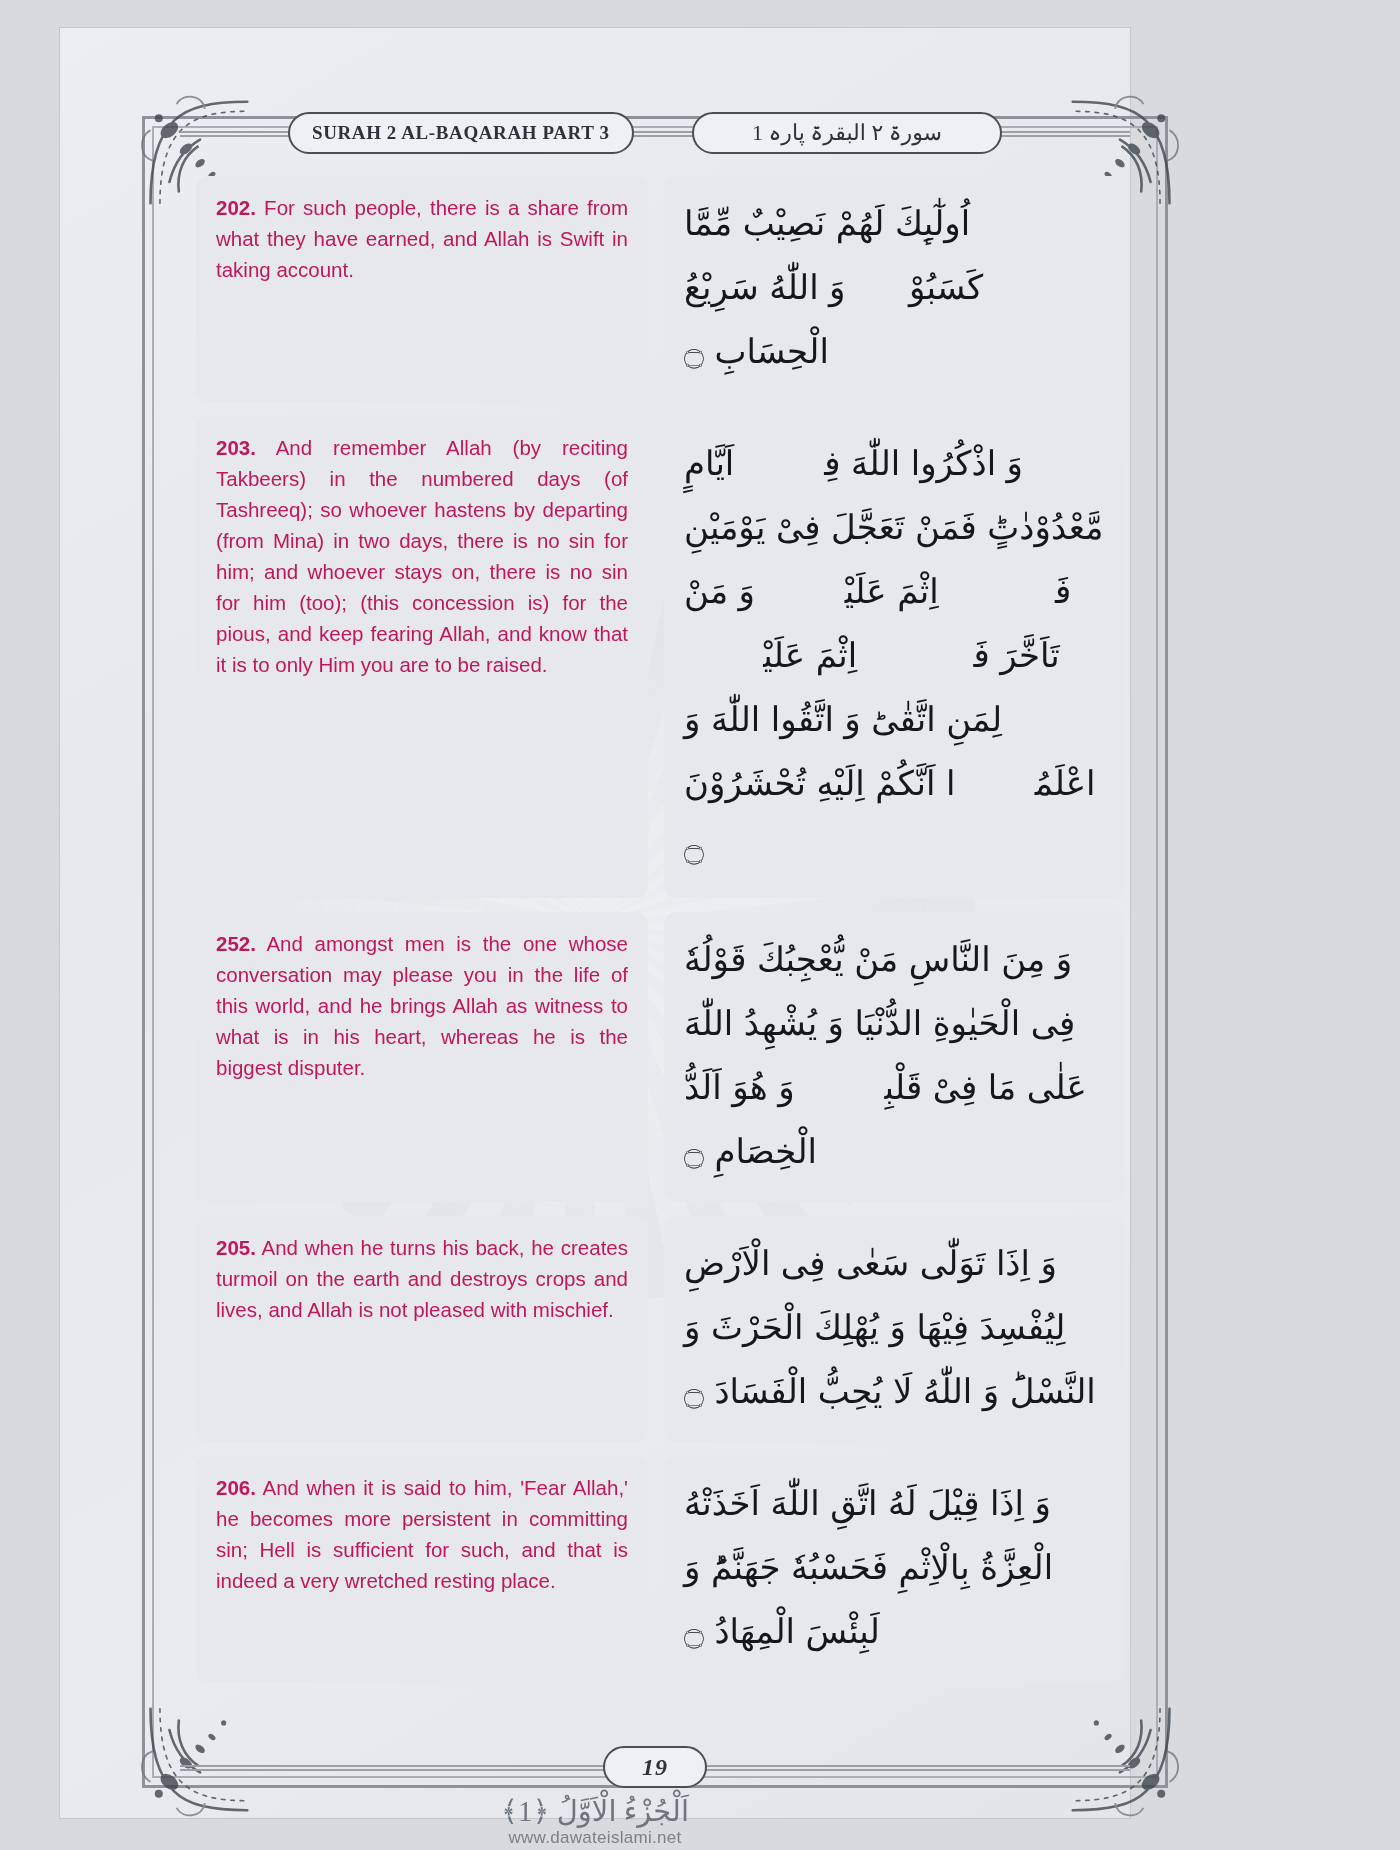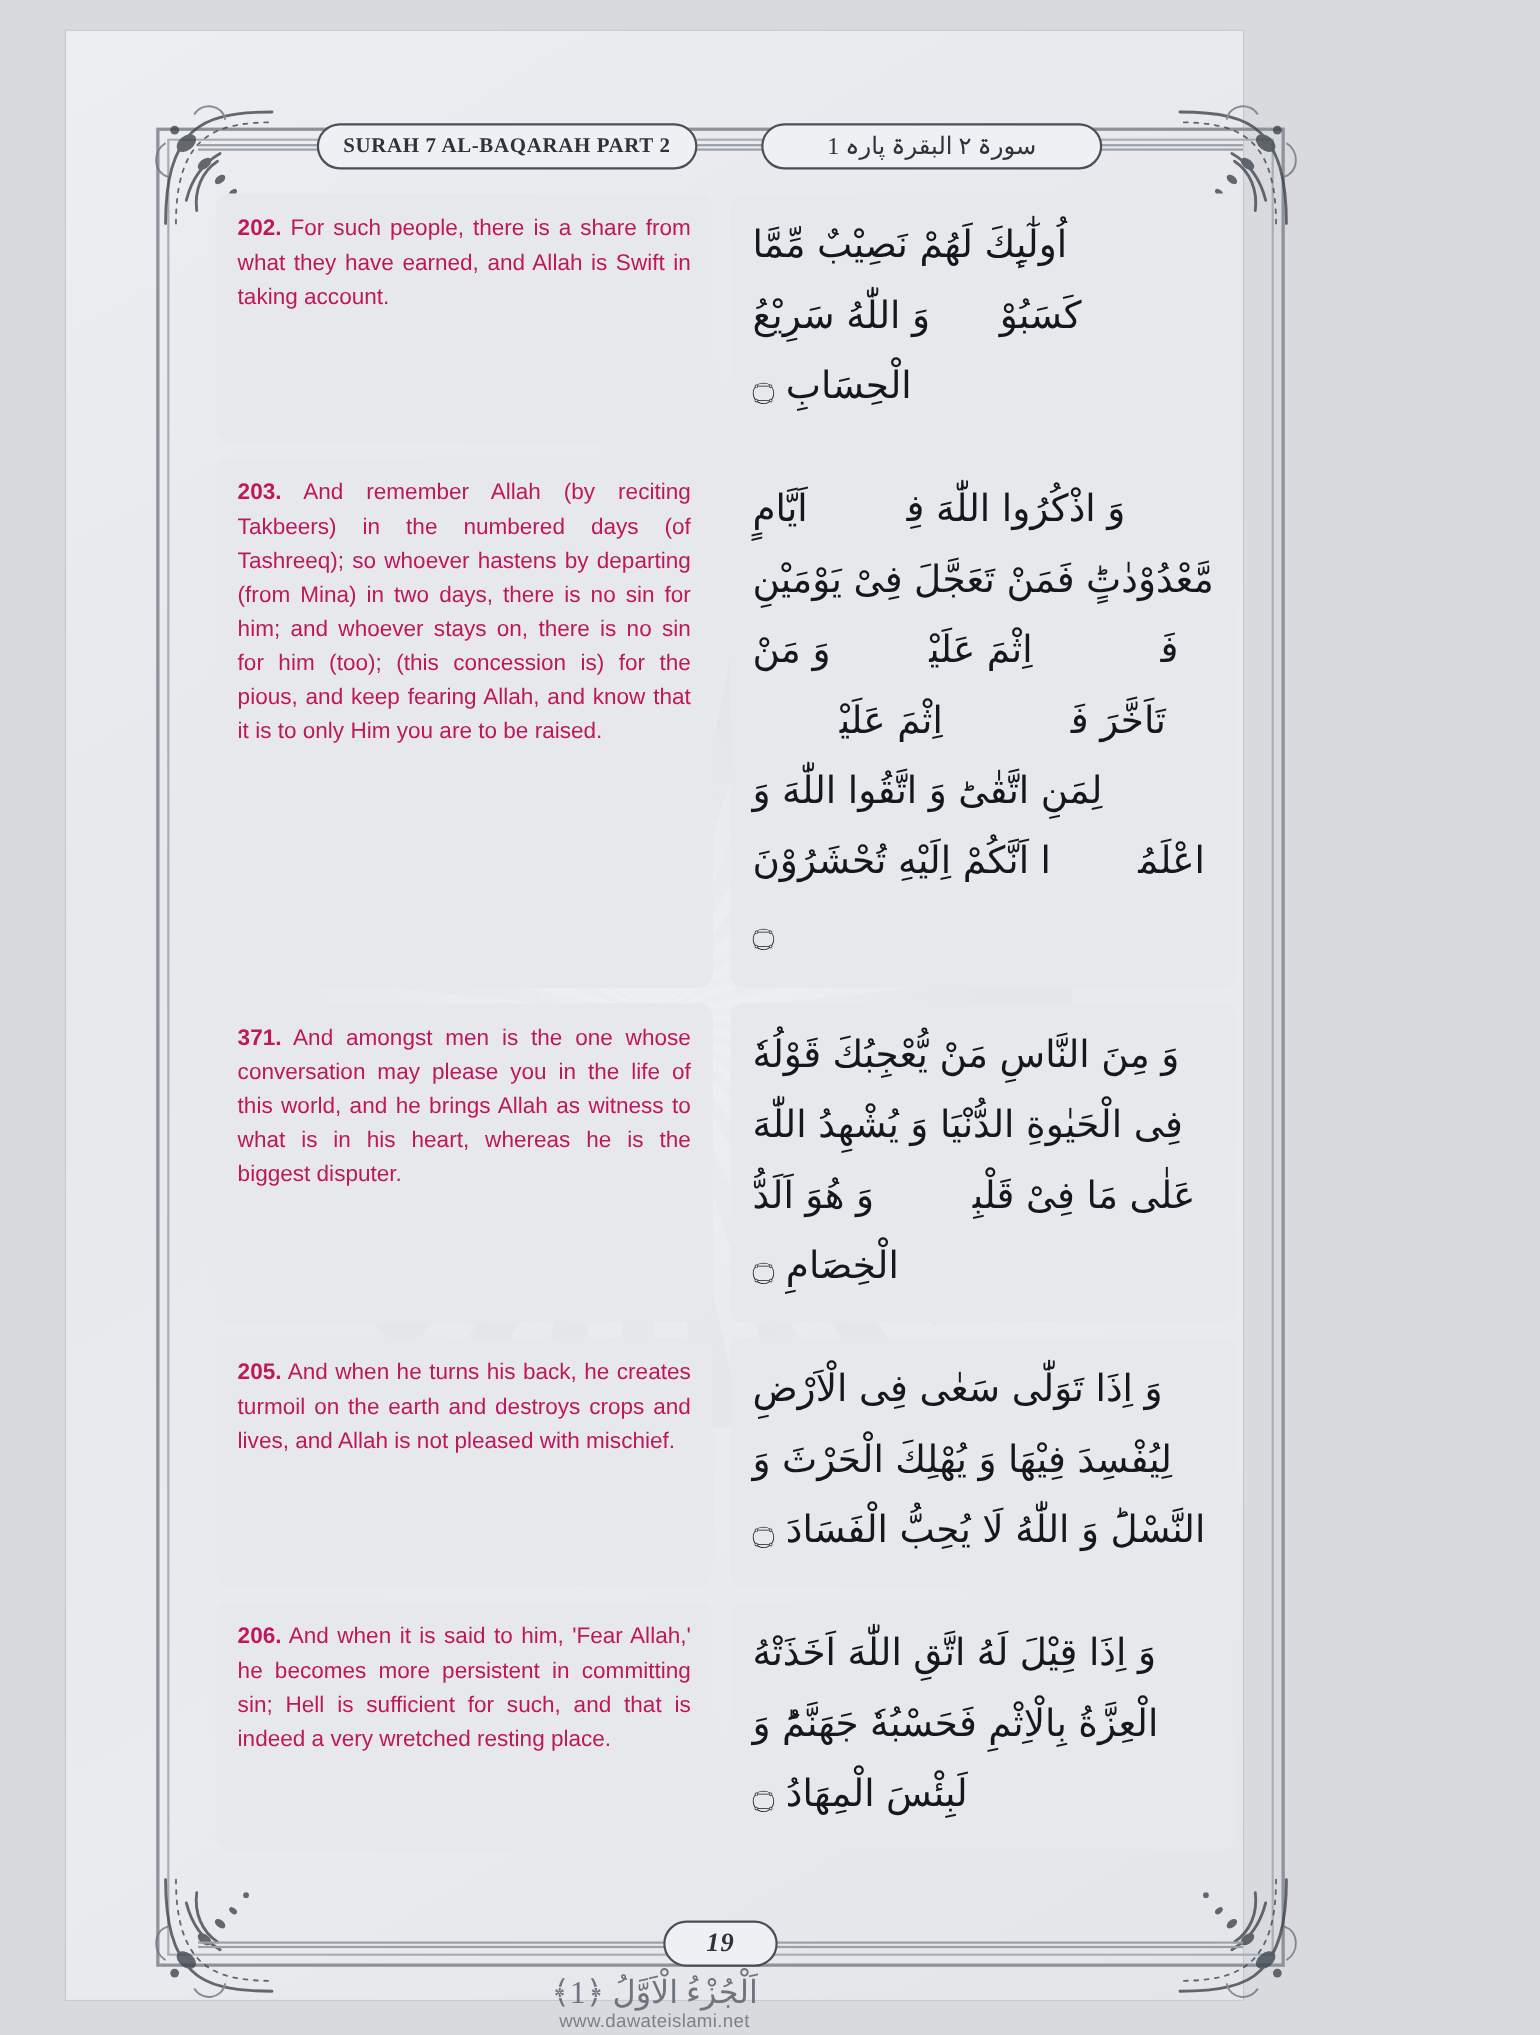--- a/index.html
+++ b/index.html
@@ -285,21 +285,21 @@
       <g fill="none" stroke="#6d737c" stroke-width="1.5">
         <path d="M16 60 C4 56 4 40 14 34"></path>
         <path d="M60 16 C58 4 42 2 36 12"></path>
       </g>
     </svg>
   </div>
 
   <div class="header-band">
     <div class="header-rule"></div>
     <div class="hdr-pill left">
-      <span class="hdr-en">SURAH 7 AL-BAQARAH PART 2</span>
+      <span class="hdr-en">SURAH 2 AL-BAQARAH PART 3</span>
     </div>
     <div class="hdr-pill right">
       <span class="hdr-ar">سورۃ ۲ البقرۃ  پارہ 1</span>
     </div>
   </div>
 
   <div class="verse-area">
 
     <div class="verse-row">
       <div class="cell cell-en">
@@ -321,21 +321,21 @@
         </div>
       </div>
       <div class="cell cell-ar">
         <div class="ar-text">وَ اذْكُرُوا اللّٰهَ فِیْۤ اَيَّامٍ مَّعْدُوْدٰتٍؕ فَمَنْ تَعَجَّلَ فِیْ يَوْمَيْنِ فَلَاۤ اِثْمَ عَلَيْهِۚ وَ مَنْ تَاَخَّرَ فَلَاۤ اِثْمَ عَلَيْهِۙ لِمَنِ اتَّقٰىؕ وَ اتَّقُوا اللّٰهَ وَ اعْلَمُوْۤا اَنَّكُمْ اِلَيْهِ تُحْشَرُوْنَ ۝</div>
       </div>
     </div>
 
     <div class="verse-row">
       <div class="cell cell-en">
         <div class="en-text">
-          <span class="en-num">371.</span>
+          <span class="en-num">252.</span>
           <span>And amongst men is the one whose conversation may please you in the life of this world, and he brings Allah as witness to what is in his heart, whereas he is the biggest disputer.</span>
         </div>
       </div>
       <div class="cell cell-ar">
         <div class="ar-text">وَ مِنَ النَّاسِ مَنْ يُّعْجِبُكَ قَوْلُهٗ فِی الْحَيٰوةِ الدُّنْيَا وَ يُشْهِدُ اللّٰهَ عَلٰى مَا فِیْ قَلْبِهٖۙ وَ هُوَ اَلَدُّ الْخِصَامِ ۝</div>
       </div>
     </div>
 
     <div class="verse-row">
       <div class="cell cell-en">

